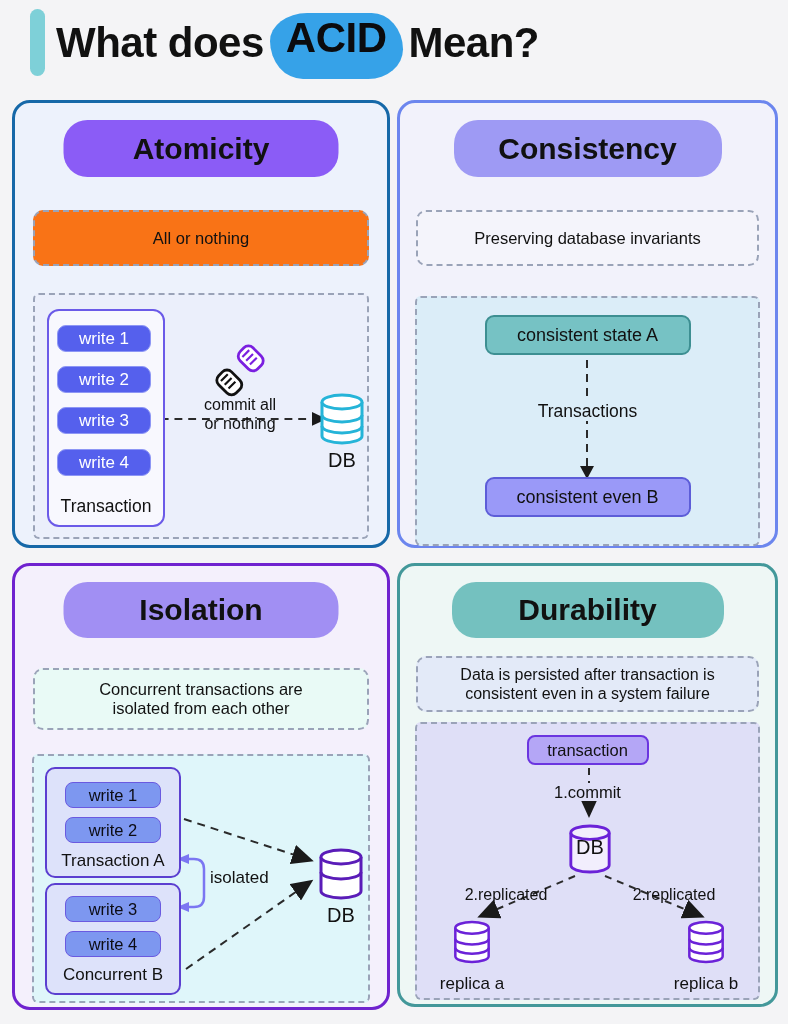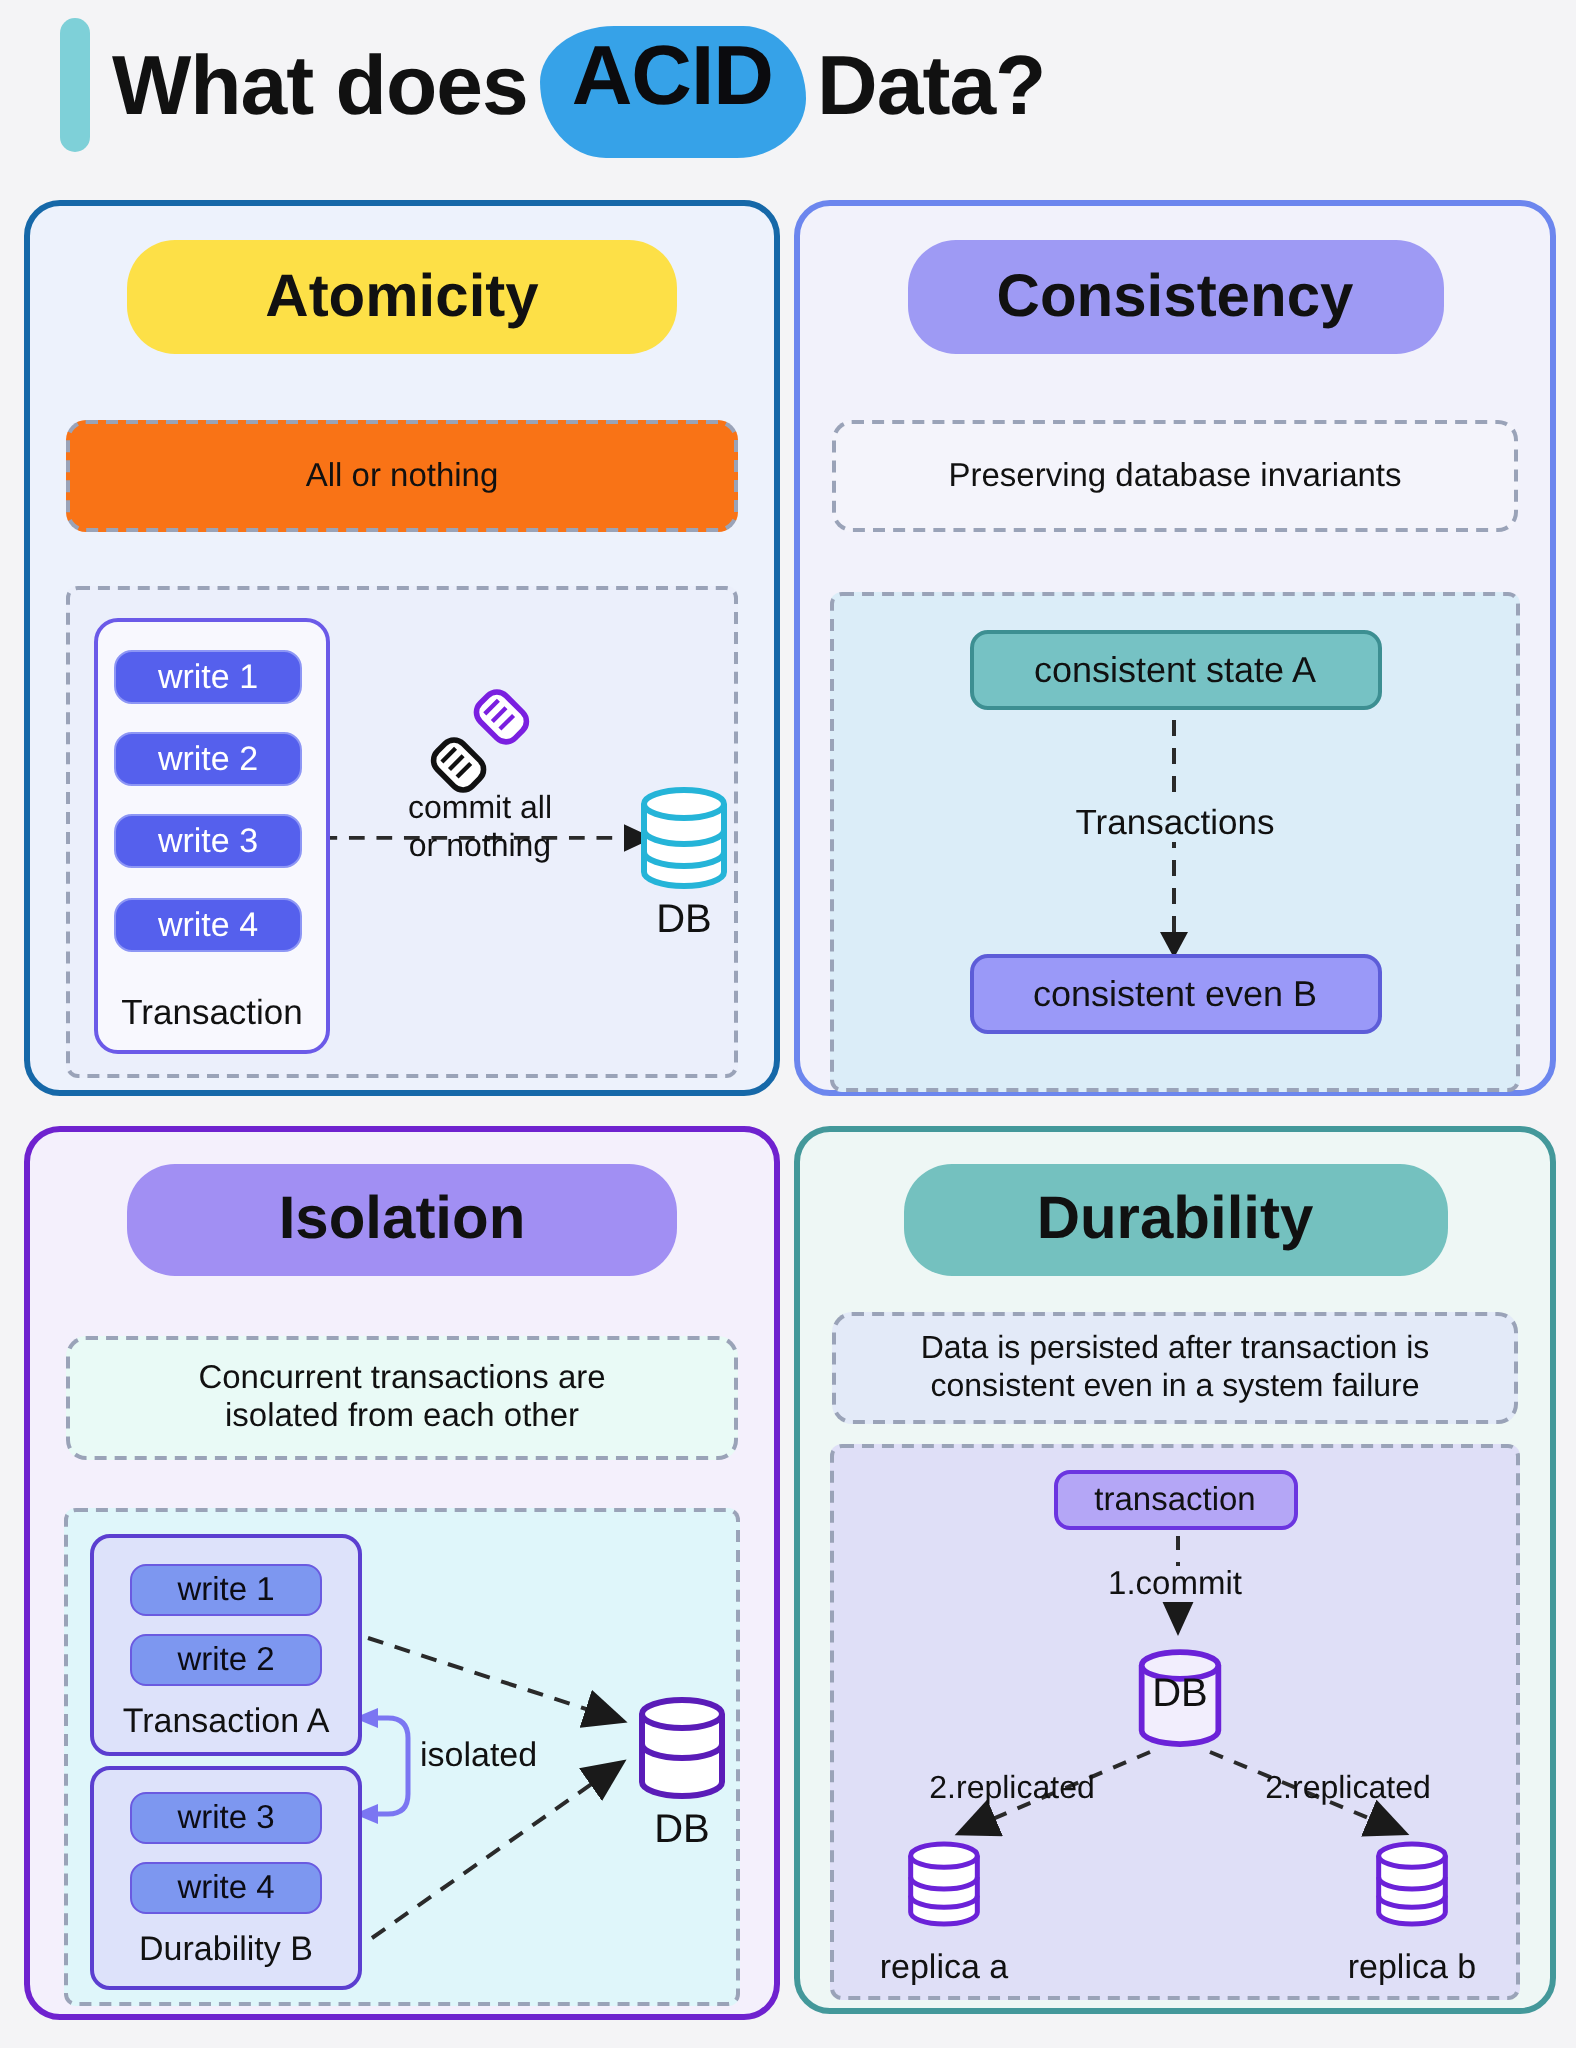--- a/index.html
+++ b/index.html
@@ -15,21 +15,21 @@
     margin:0 6px;line-height:48px;vertical-align:middle;
     border-radius:45px 38px 42px 40px / 34px 44px 36px 46px;}
   
   .panel{position:absolute;border-radius:18px;border:3px solid;box-sizing:border-box;}
   #p-atom{left:12px;top:100px;width:378px;height:448px;background:#edf2fc;border-color:#1668a8;}
   #p-cons{left:397px;top:100px;width:381px;height:448px;background:#f2f2fb;border-color:#6c86ee;}
   #p-iso {left:12px;top:563px;width:378px;height:447px;background:#f4f0fc;border-color:#6f22cf;}
   #p-dur {left:397px;top:563px;width:381px;height:444px;background:#eef7f5;border-color:#43989a;}
   .pill{position:absolute;left:50%;transform:translateX(-50%);top:17px;height:57px;
     border-radius:24px;font-size:30px;font-weight:bold;display:flex;align-items:center;justify-content:center;}
-  #p-atom .pill{width:275px;background:#fde047;}
+  #p-atom .pill{width:275px;background:#8b5cf6;}
   #p-cons .pill{width:268px;background:#9e9af4;}
   #p-iso  .pill{width:275px;height:56px;top:16px;background:#a18ff3;}
   #p-dur  .pill{width:272px;height:56px;top:16px;background:#74c1bf;}
   .desc{position:absolute;border:2px dashed #9aa3b8;border-radius:10px;
     display:flex;flex-direction:column;align-items:center;justify-content:center;
     text-align:center;font-size:16.5px;line-height:19px;}
   #p-atom .desc{left:18px;right:18px;top:107px;height:52px;background:#f97316;}
   #p-cons .desc{left:16px;right:16px;top:107px;height:52px;background:#f4f4fb;}
   #p-iso  .desc{left:18px;right:18px;top:102px;height:58px;background:#e9faf6;}
   #p-dur  .desc{left:16px;right:16px;top:90px;height:52px;background:#e3eaf8;font-size:16px;}
@@ -77,21 +77,21 @@
   .repl-label{position:absolute;top:162px;width:110px;text-align:center;font-size:16px;}
   .repl-left{left:34px;} .repl-right{left:202px;}
   .replica-label{position:absolute;top:250px;width:90px;text-align:center;font-size:17px;}
 </style>
 </head>
 <body>
 
 <div class="stage">
 
   <span class="accent-bar"></span>
-  <h1 class="page-title"><span>What does</span><span class="acid-blob">ACID</span><span>Data?</span></h1>
+  <h1 class="page-title"><span>What does</span><span class="acid-blob">ACID</span><span>Mean?</span></h1>
 
   <section class="panel" id="p-atom">
     <div class="pill">Atomicity</div>
     <div class="desc">
       <span>All or nothing</span>
     </div>
     <div class="diagram">
       <svg class="overlay" viewBox="0 0 338 238">
         <line x1="128" y1="122" x2="282" y2="122" stroke="#2a2a2a" stroke-width="2" stroke-dasharray="8 6"></line>
         <polygon points="282,115 297,122 282,129" fill="#1a1a1a"></polygon>
@@ -164,21 +164,21 @@
         <polygon points="155,144 143,149 155,154" fill="#7b76f2"></polygon>
       </svg>
       <div class="iso-box iso-a">
         <div class="iso-write" style="top:13px">write 1</div>
         <div class="iso-write" style="top:48px">write 2</div>
         <div class="iso-label" style="top:82px">Transaction A</div>
       </div>
       <div class="iso-box iso-b">
         <div class="iso-write" style="top:11px">write 3</div>
         <div class="iso-write" style="top:46px">write 4</div>
-        <div class="iso-label" style="top:80px">Durability B</div>
+        <div class="iso-label" style="top:80px">Concurrent B</div>
       </div>
       <div class="isolated-label">isolated</div>
       <svg class="db-icon" style="left:283px;top:92px;width:48px;height:52px" viewBox="0 0 48 52">
         <path d="M4 9 v34 a20 7 0 0 0 40 0 V9" fill="#ffffff" stroke="#5a1cb8" stroke-width="3"></path>
         <ellipse cx="24" cy="9" rx="20" ry="7" fill="#ffffff" stroke="#5a1cb8" stroke-width="3"></ellipse>
         <path d="M4 24 a20 7 0 0 0 40 0" fill="none" stroke="#5a1cb8" stroke-width="3"></path>
       </svg>
       <div class="db-label" style="left:283px;top:148px;width:48px">DB</div>
     </div>
   </section>

